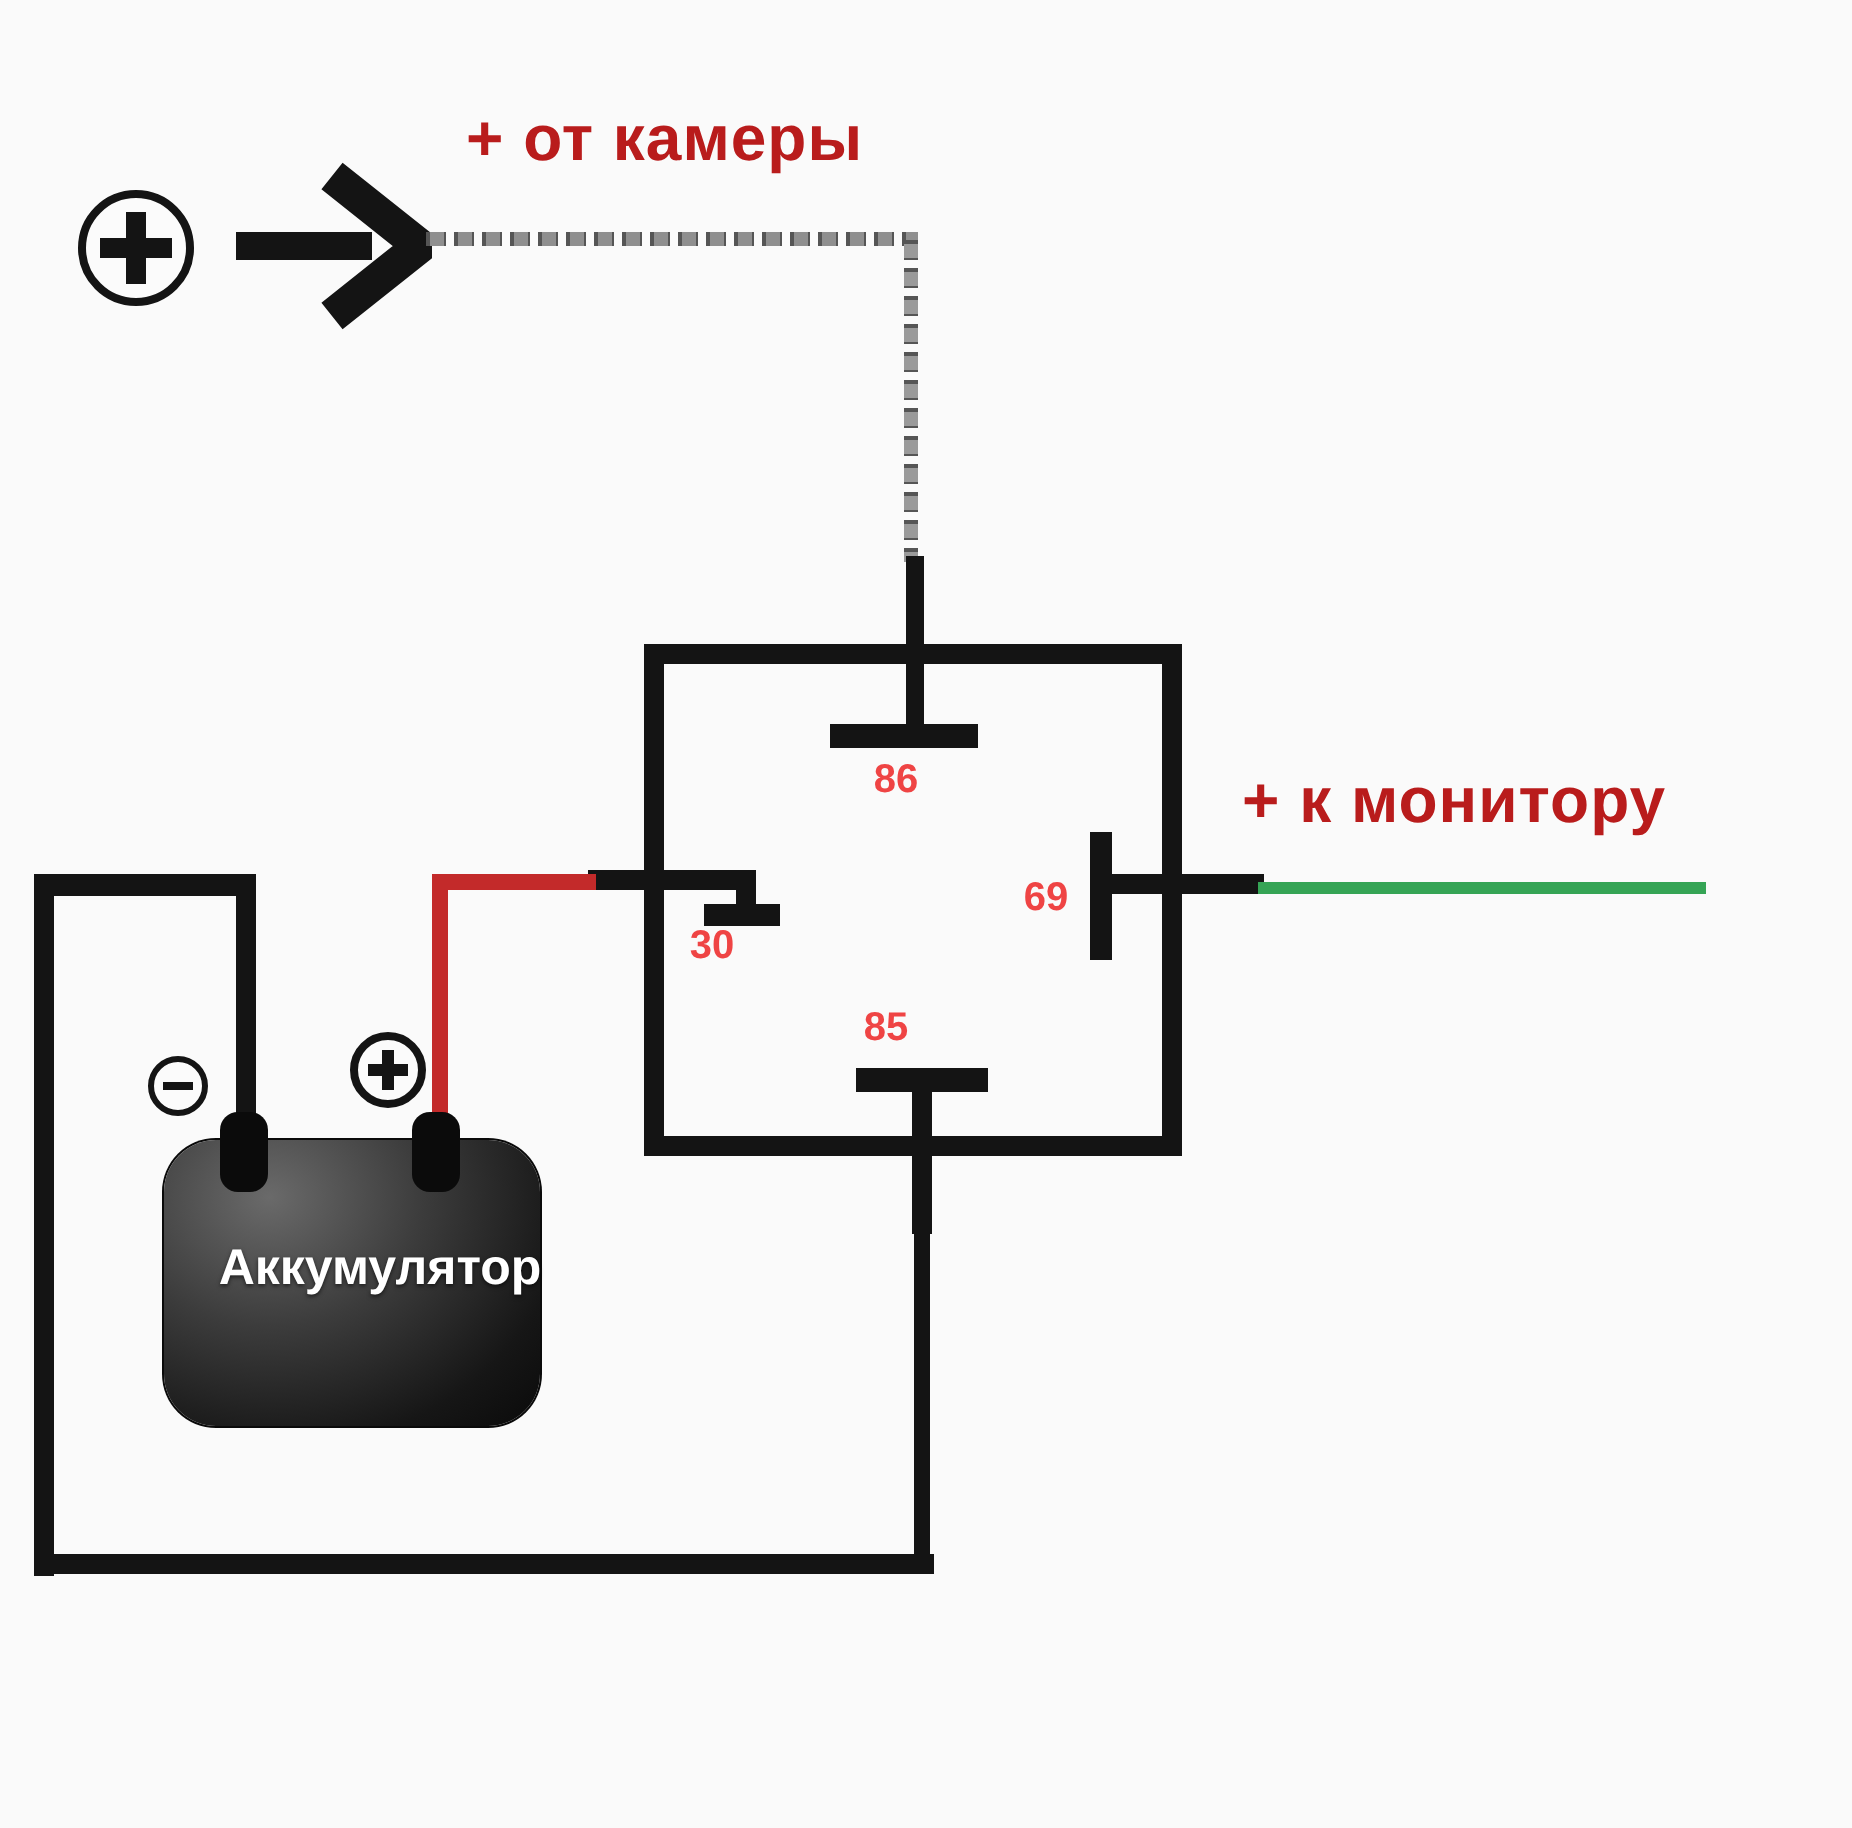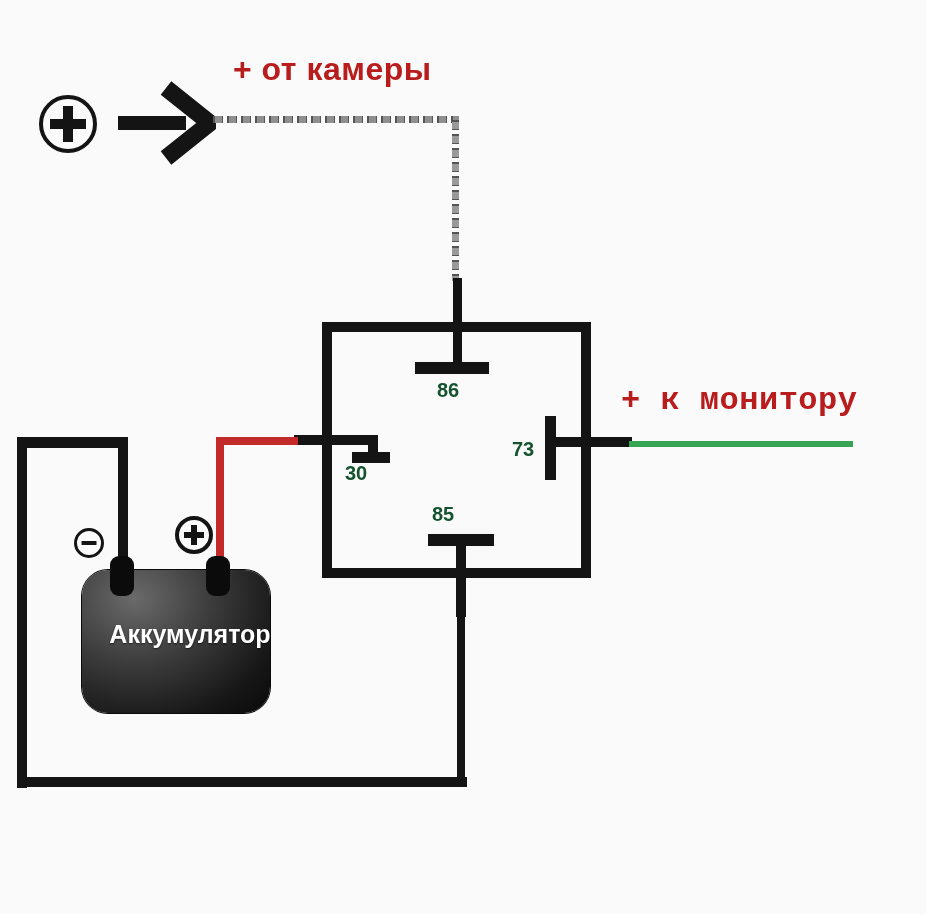--- a/index.html
+++ b/index.html
@@ -22,21 +22,21 @@
     position:absolute;width:7px;
     background:repeating-linear-gradient(180deg,#555 0 2px,#9a9a9a 2px 9px,#555 9px 10px,rgba(0,0,0,0) 10px 14px);
   }
   .flow-label{
     position:absolute;
     font-size:32px;font-weight:700;color:#b91c1c;
     white-space:nowrap;letter-spacing:0.5px;
   }
   .pin-label{
     position:absolute;width:44px;text-align:center;
-    font-size:20px;font-weight:700;color:#14532d;
+    font-size:20px;font-weight:700;color:#ef4444;
   }
   .relay-box{
     position:absolute;left:322px;top:322px;
     width:249px;height:236px;
     border:10px solid #141414;
     background:transparent;
   }
   .badge{
     position:absolute;border-radius:50%;
     border:3px solid #141414;background:#fbfbfb;
@@ -85,28 +85,28 @@
   <div class="wire" style="left:415px;top:362px;width:74px;height:12px;"></div>
   <div class="pin-label" style="left:426px;top:379px;">86</div>
 
   <div class="wire" style="left:294px;top:435px;width:84px;height:10px;"></div>
   <div class="wire" style="left:368px;top:440px;width:10px;height:15px;"></div>
   <div class="wire" style="left:352px;top:452px;width:38px;height:11px;"></div>
   <div class="pin-label" style="left:334px;top:462px;">30</div>
 
   <div class="wire" style="left:545px;top:416px;width:11px;height:64px;"></div>
   <div class="wire" style="left:556px;top:437px;width:76px;height:10px;"></div>
-  <div class="pin-label" style="left:501px;top:438px;">73</div>
+  <div class="pin-label" style="left:501px;top:438px;">69</div>
 
   <div class="wire" style="left:428px;top:534px;width:66px;height:12px;"></div>
   <div class="wire" style="left:456px;top:543px;width:10px;height:74px;"></div>
   <div class="pin-label" style="left:421px;top:503px;text-align:center;">85</div>
 
   <div class="wire-green" style="left:629px;top:441px;width:224px;height:6px;"></div>
-  <div class="flow-label" style="left:621px;top:382px;font-family:Liberation Mono, monospace;">+ к монитору</div>
+  <div class="flow-label" style="left:621px;top:382px;">+ к монитору</div>
 
   <div class="wire" style="left:17px;top:437px;width:111px;height:11px;"></div>
   <div class="wire" style="left:17px;top:437px;width:10px;height:351px;"></div>
   <div class="wire" style="left:17px;top:777px;width:450px;height:10px;"></div>
   <div class="wire" style="left:457px;top:613px;width:8px;height:170px;"></div>
   <div class="wire" style="left:118px;top:442px;width:10px;height:126px;"></div>
 
   <div class="wire-red" style="left:216px;top:437px;width:82px;height:8px;"></div>
   <div class="wire-red" style="left:216px;top:437px;width:8px;height:133px;"></div>
 

